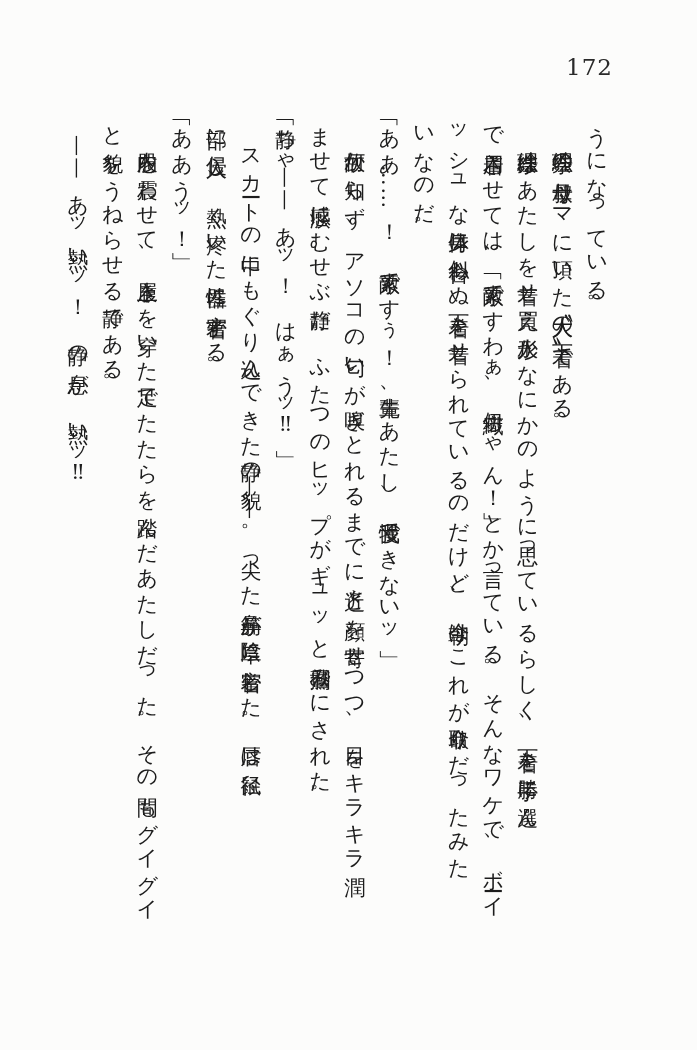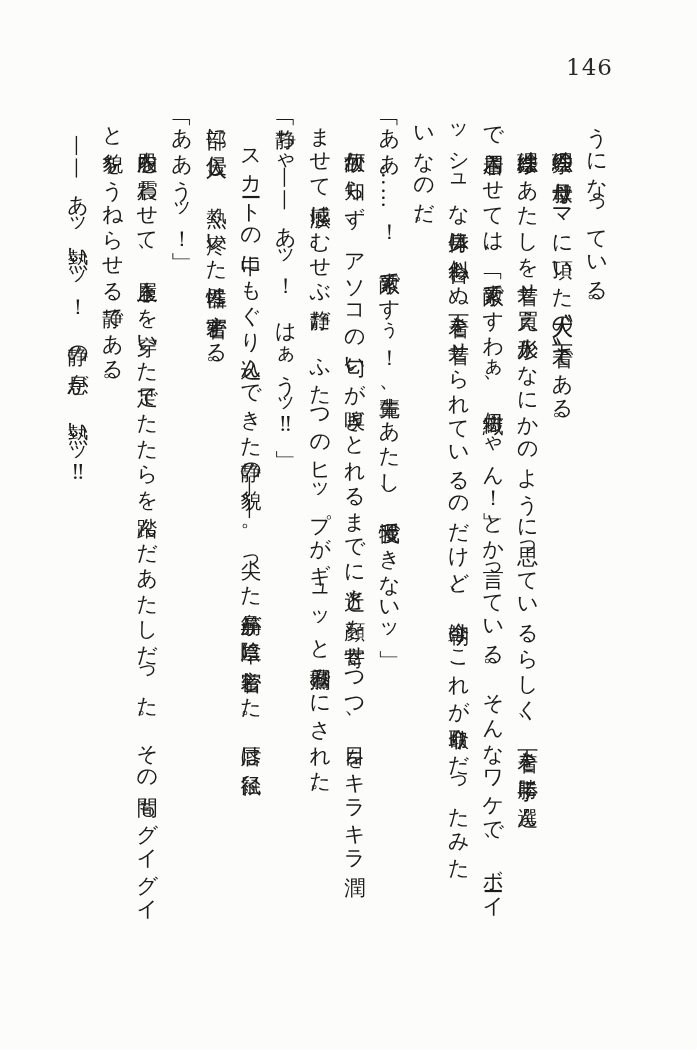--- a/index.html
+++ b/index.html
@@ -42,21 +42,21 @@
     white-space: nowrap;
   }
   .tline.indent {
     padding-top: 23px; 
   }
 </style>
 </head>
 <body>
 
 <div class="book-page">
-  <div class="page-number">146</div>
+  <div class="page-number">172</div>
   <div class="text-block" id="text-block">
       <div class="tline">うになっている。</div>
       <div class="tline indent">絵理奈の叔母サマに頂いた〝大人の下着〟である。</div>
       <div class="tline indent">絵理奈はあたしを着せ買え人形かなにかのように思っているらしく、下着を勝手に選ん</div>
       <div class="tline">で着用させては、「素敵ですわぁ、伊織ちゃん！」とか言っている。そんなワケで、ボーイ</div>
       <div class="tline">ッシュな身体に似合わぬ下着を着せられているのだけど、今朝はこれが命取りだったみた</div>
       <div class="tline">いなのだ。</div>
       <div class="tline">「ああ……！　素敵ですぅ！　先輩、あたし、我慢できないッ」</div>
       <div class="tline indent">何故か知らず、アソコの匂いが嗅ぎとれるまでに近々と顔を寄せつつ、目をキラキラ潤</div>
       <div class="tline">ませて感涙にむせぶ静だ。ふたつのヒップがギュッと鷲摑みにされた。</div>

